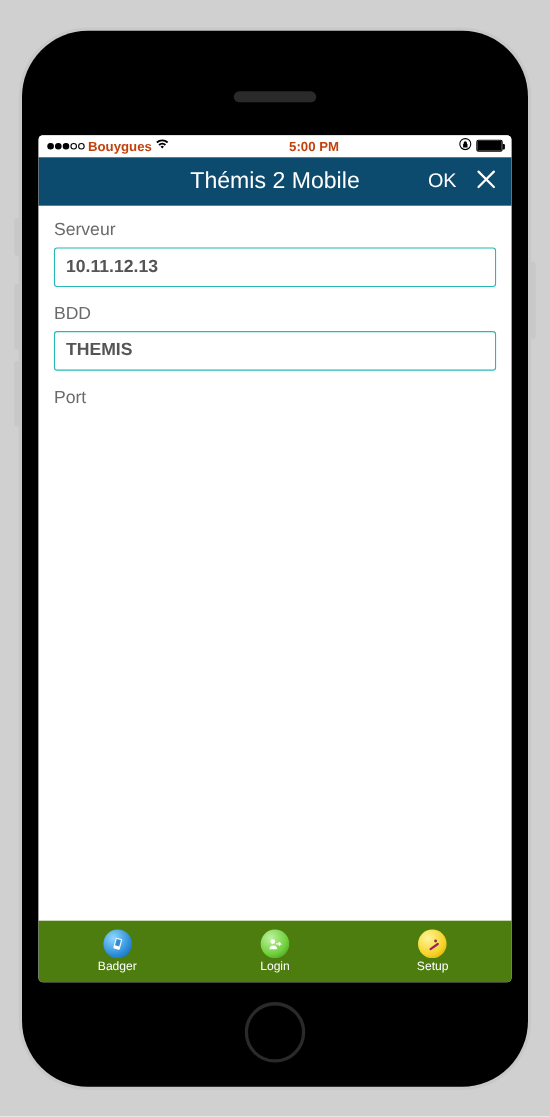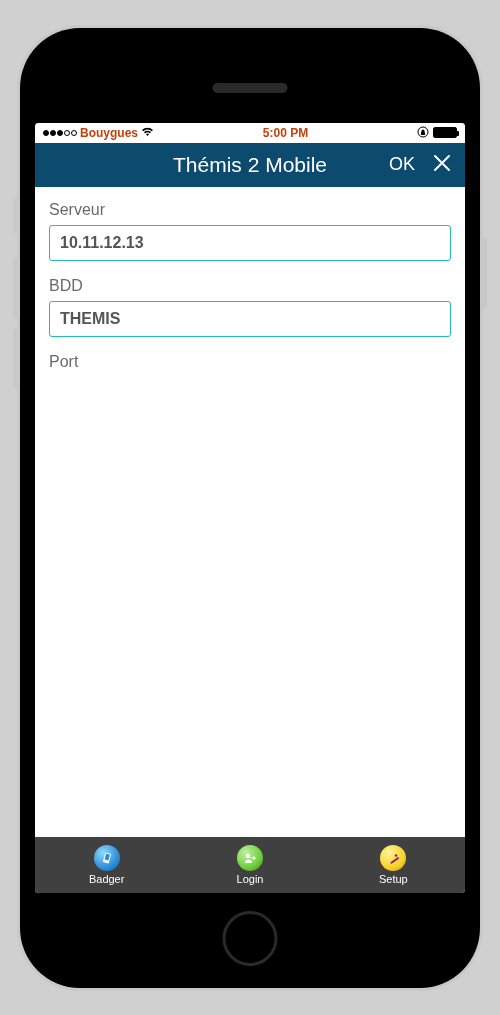--- a/index.html
+++ b/index.html
@@ -148,21 +148,21 @@
       border-radius: 3px;
       padding: 0 10px;
       font-size: 16px;
       color: #555;
       background: #fff;
       outline: none;
       font-weight: bold;
     }
     .tab-bar {
       height: 56px;
-      background: #404040;
+      background: #4d7c0f;
       display: flex;
       align-items: center;
       justify-content: flex-start;
     }
     .tab {
       display: flex;
       flex-direction: column;
       align-items: center;
       gap: 2px;
       cursor: pointer;

